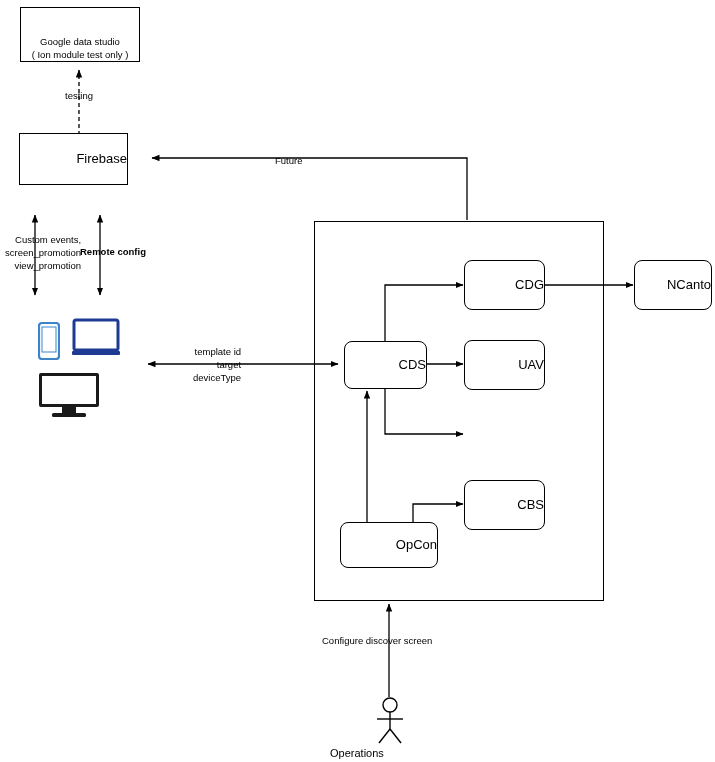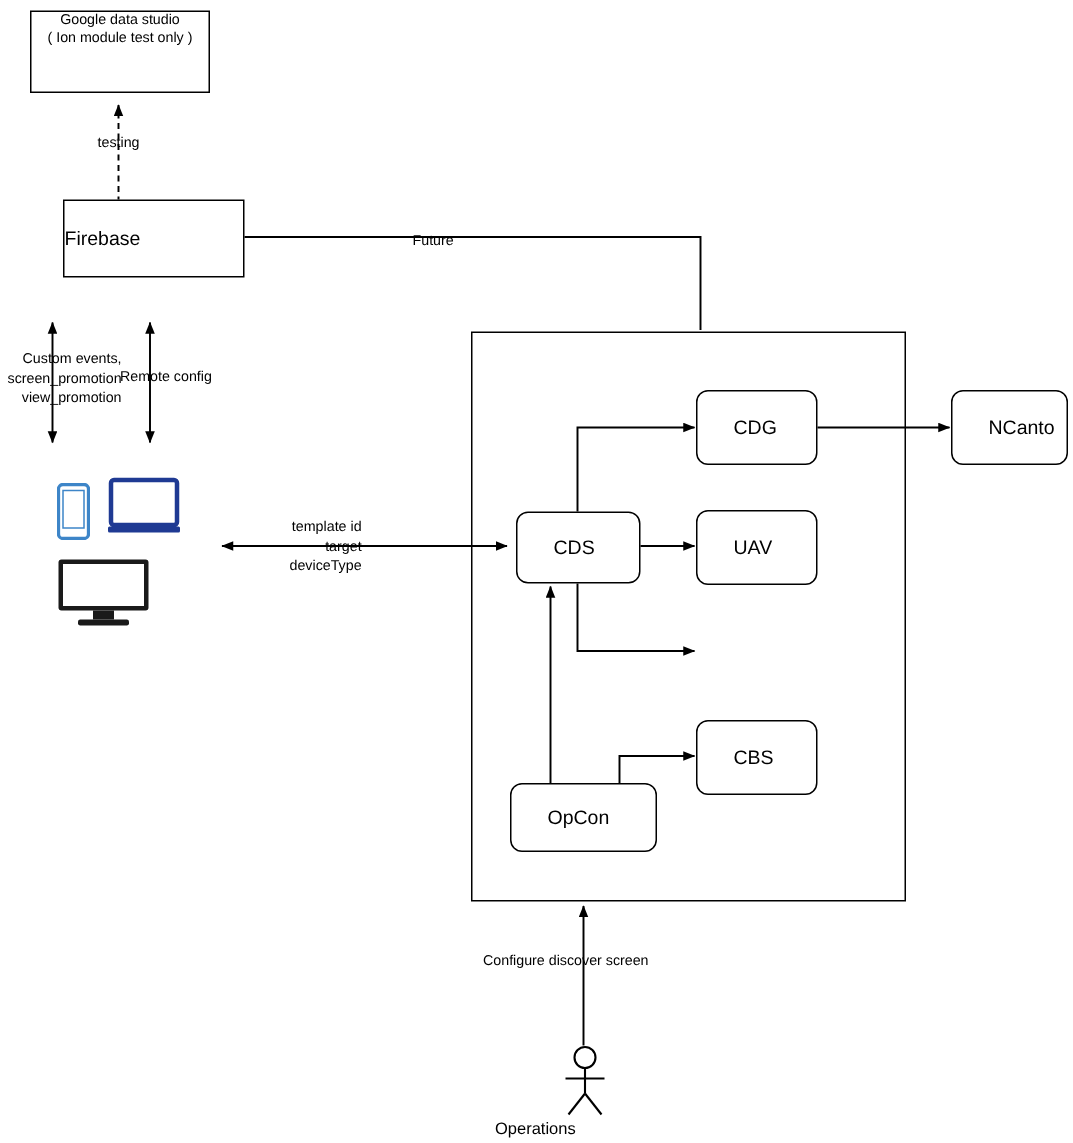--- a/index.html
+++ b/index.html
@@ -17,21 +17,21 @@
     background: #ffffff;
     overflow: hidden;
   }
   .box {
     position: absolute;
     box-sizing: border-box;
     border: 1.5px solid #000000;
     background: #ffffff;
     display: flex;
     align-items: center;
-    justify-content: flex-start;
+    justify-content: flex-end;
     text-align: center;
     font-size: 13px;
     color: #000000;
     line-height: 1.3;
   }
   .box.small-text {
     font-size: 9.5px;
   }
   .rounded {
     border-radius: 8px;
@@ -110,21 +110,21 @@
     <line x1="389" y1="697" x2="389" y2="604" stroke="#000000" stroke-width="1.3" marker-end="url(#arrow)"></line>
   </svg>
 
   <div class="container-box" style="left:314px; top:221px; width:290px; height:380px;"></div>
 
   <div class="box small-text" style="left:20px; top:7px; width:120px; height:55px; flex-direction:column;">
     <span>Google data studio</span>
     <span>( Ion module test only )</span>
   </div>
 
-  <div class="box" style="left:19px; top:133px; width:121px; height:52px;margin-left:23px;">
+  <div class="box" style="left:19px; top:133px; width:109px; height:52px;">
     <span>Firebase</span>
   </div>
 
   <div class="box rounded" style="left:344px; top:341px; width:83px; height:48px;">
     <span>CDS</span>
   </div>
 
   <div class="box rounded" style="left:464px; top:260px; width:81px; height:50px;">
     <span>CDG</span>
   </div>
@@ -147,21 +147,21 @@
   </div>
 
   <div class="label" style="left:65px; top:90px;">testing</div>
 
   <div class="label" style="left:275px; top:155px;">Future</div>
 
   <div class="label center" style="left:5px; top:234px;">Custom events,
 screen_promotion
 view_promotion</div>
 
-  <div class="label" style="left:80px; top:246px;">Remote config</div>
+  <div class="label" style="left:80px; top:246px;font-weight:bold;">Remote config</div>
 
   <div class="label center" style="left:193px; top:346px;">template id
 target
 deviceType</div>
 
   <div class="label" style="left:322px; top:635px;">Configure discover screen</div>
 
   <div class="device" style="left:38px; top:322px;">
     <svg width="22" height="38" viewBox="0 0 22 38">
       <rect x="1" y="1" width="20" height="36" rx="3" ry="3" fill="#ffffff" stroke="#3d85c8" stroke-width="2.2"></rect>

